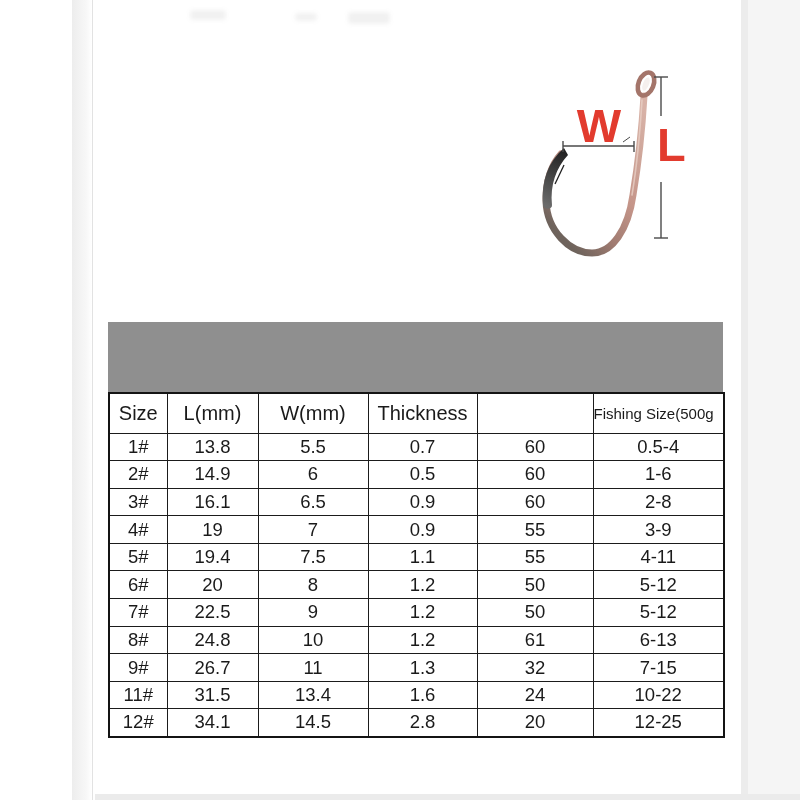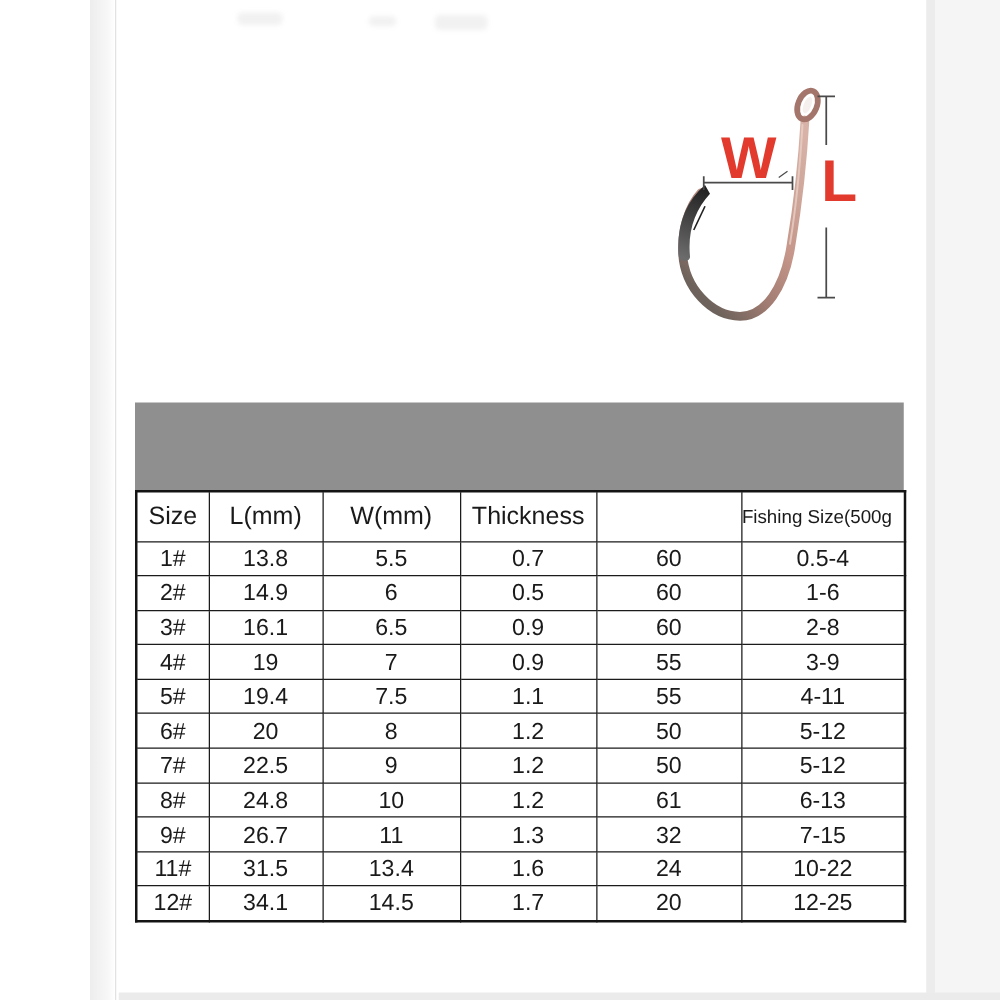--- a/index.html
+++ b/index.html
@@ -235,21 +235,21 @@
             <td>31.5</td>
             <td>13.4</td>
             <td>1.6</td>
             <td>24</td>
             <td>10-22</td>
           </tr>
           <tr>
             <td>12#</td>
             <td>34.1</td>
             <td>14.5</td>
-            <td>1.7</td>
+            <td>2.8</td>
             <td>20</td>
             <td>12-25</td>
           </tr>
         </tbody>
     </table>
   </div>
 
 </div>
 
 </body></html>

